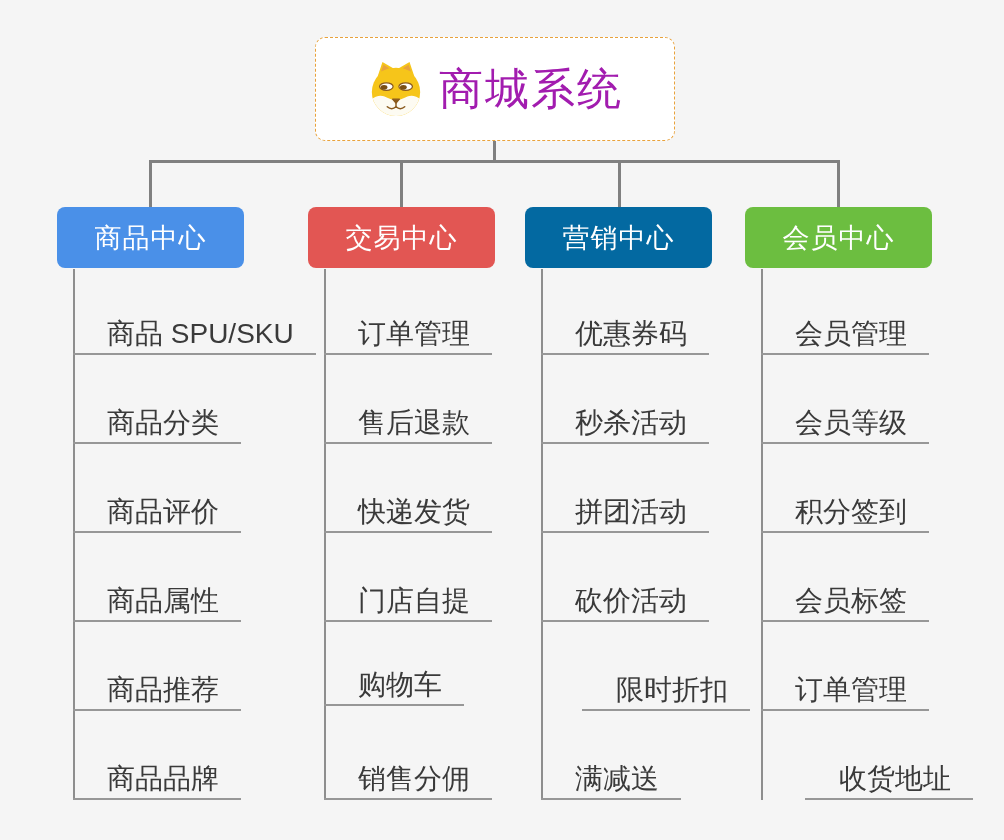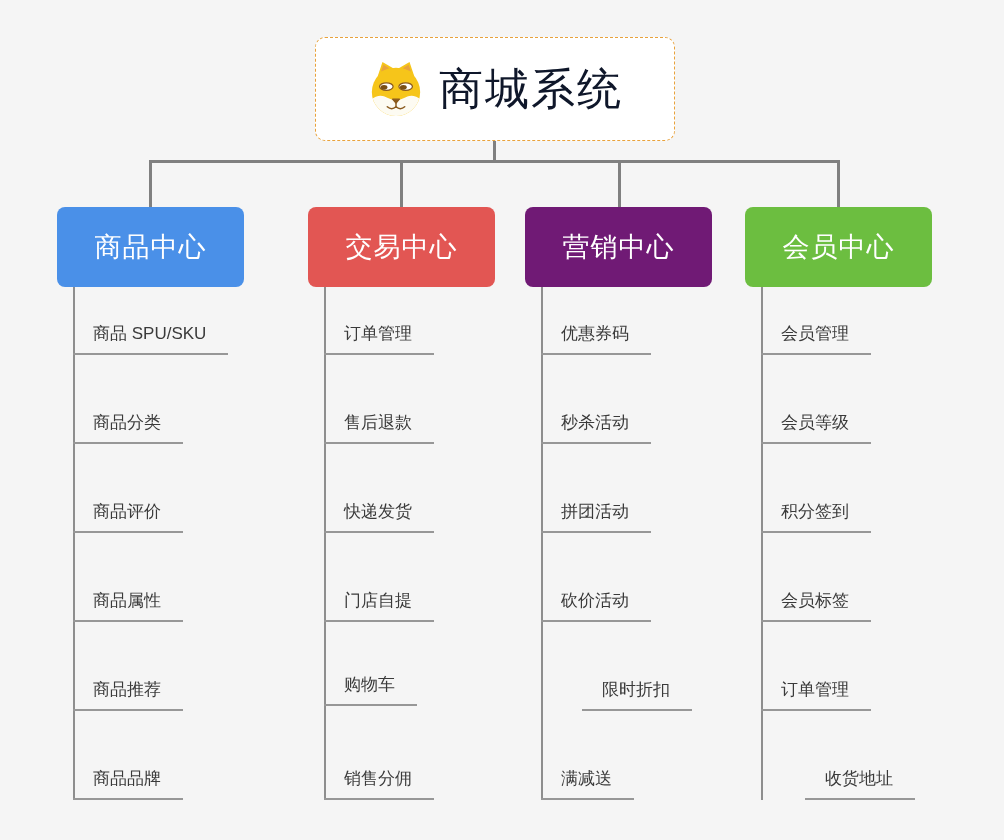--- a/index.html
+++ b/index.html
@@ -9,36 +9,36 @@
     font-family:"Liberation Sans","DejaVu Sans",sans-serif;
   }
   .canvas{position:absolute;inset:0;}
   
   .root-node{
     position:absolute;left:315px;top:37px;width:360px;height:104px;
     background:#FFFFFF;border:1px dashed #E9A23B;border-radius:10px;
     display:flex;align-items:center;justify-content:center;gap:14px;
     box-sizing:border-box;
   }
-  .root-title{font-size:44px;color:#0f172a;letter-spacing:2px;}
+  .root-title{font-size:44px;color:#a21caf;letter-spacing:2px;}
   .root-icon{width:58px;height:58px;flex:0 0 auto;}
   
   .line{position:absolute;background:#808080;}
   .subline{position:absolute;background:#8E8E8E;width:2px;}
   
   .branch-node{
-    position:absolute;top:207px;width:187px;height:80px;border-radius:8px;
+    position:absolute;top:207px;width:187px;height:61px;border-radius:8px;
     display:flex;align-items:center;justify-content:center;
     color:#FFFFFF;font-size:27px;letter-spacing:1px;text-align:center;
   }
   
   .leaf{
     position:absolute;
-    font-size:17px;line-height:21px;color:#3A3A3A;
-    padding:0 22px 9px 20px;
+    font-size:28px;line-height:21px;color:#3A3A3A;
+    padding:0 22px 9px 34px;
     border-bottom:2px solid #979797;
     white-space:nowrap;
     display:inline-block;
   }
   
   .rail{top:269px;height:531px;}
 </style>
 </head>
 <body>
 
@@ -79,21 +79,21 @@
     </svg>
     <span class="root-title">商城系统</span>
   </div>
 
   <div class="branch-node" style="left: 57px; background-color: rgb(74, 144, 232);">
       <span>商品中心</span>
     </div>
   <div class="branch-node" style="left: 308px; background-color: rgb(226, 86, 83);">
       <span>交易中心</span>
     </div>
-  <div class="branch-node" style="left: 525px; background-color: #701a75;">
+  <div class="branch-node" style="left: 525px; background-color: #0369a1;">
       <span>营销中心</span>
     </div>
   <div class="branch-node" style="left: 745px; background-color: rgb(108, 190, 64);">
       <span>会员中心</span>
     </div>
 
   <div class="leaf" style="left:73px;top:323px;">商品 SPU/SKU</div>
   <div class="leaf" style="left:73px;top:412px;">商品分类</div>
   <div class="leaf" style="left:73px;top:501px;">商品评价</div>
   <div class="leaf" style="left:73px;top:590px;">商品属性</div>

